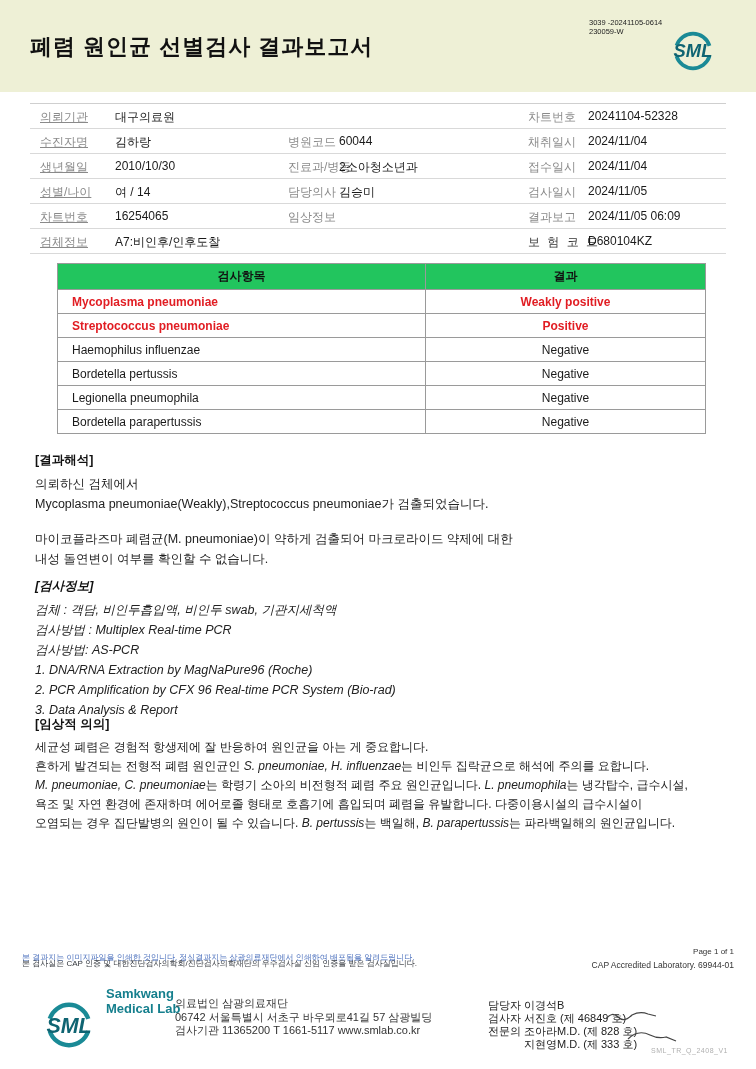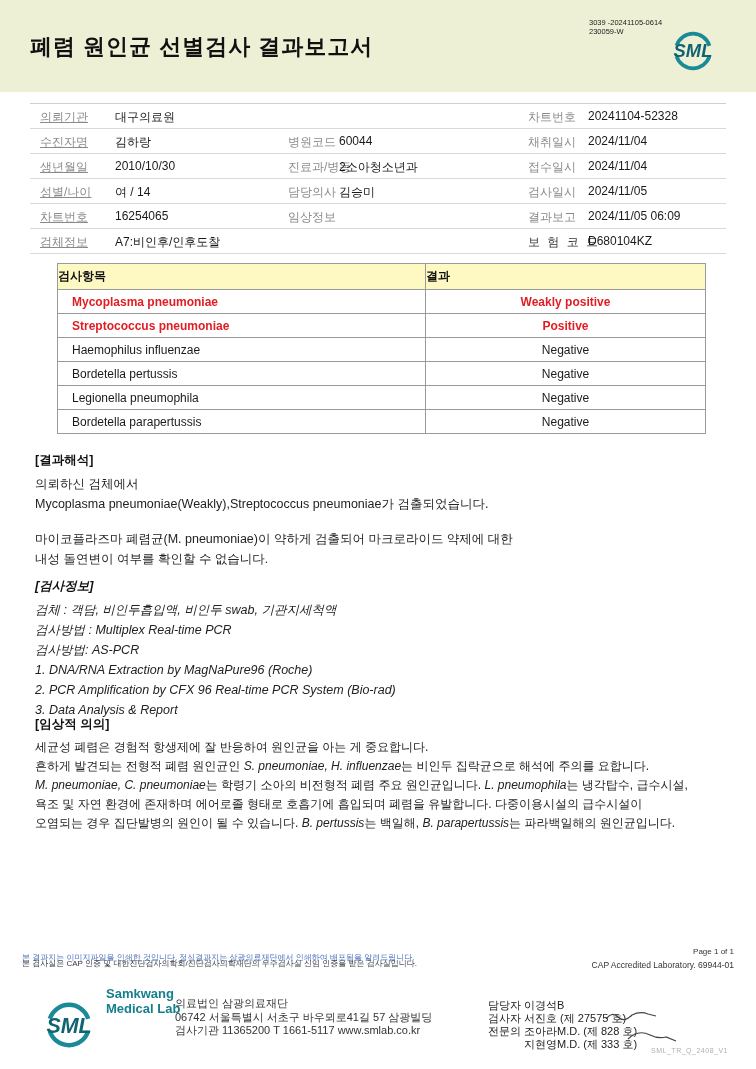--- a/index.html
+++ b/index.html
@@ -21,21 +21,21 @@
   .val{color:#1a1a1a;}
   .c1l{left:10px;text-decoration:underline;}  .c1v{left:85px;}
   .c2l{left:258px;} .c2v{left:309px;}
   .c3l{left:498px;} .c3v{left:558px;}
   .lbl-dark{color:#333;letter-spacing:2px;}
 
   
   .results{position:absolute;top:263px;left:57px;border-collapse:collapse;width:648px;
            font-size:12px;table-layout:fixed;}
   .results th,.results td{border:1px solid #9a9a9a;height:23px;padding:0;}
-  .results th{background:#fef9c3;color:#111;font-weight:bold;text-align:left;height:25px;}
+  .results th{background:#22c55e;color:#111;font-weight:bold;text-align:center;height:25px;}
   .results .col-item{width:368px;}
   .results .col-res{width:280px;}
   .results td.item{text-align:left;padding-left:14px;}
   .results td.res{text-align:center;}
   .results tr.hl td{color:#e11d23;font-weight:bold;}
 
   
   .section{position:absolute;left:35px;width:690px;font-size:12.5px;color:#222;}
   .sec-interp{top:452px;}
   .sec-info{top:578px;font-style:italic;}
@@ -206,21 +206,21 @@
     <div>Samkwang</div>
     <div>Medical Lab</div>
   </div>
   <div class="address">
     <div>의료법인 삼광의료재단</div>
     <div>06742 서울특별시 서초구 바우뫼로41길 57 삼광빌딩</div>
     <div>검사기관 11365200 T 1661-5117 www.smlab.co.kr</div>
   </div>
   <div class="staff">
     <div><span class="role">담당자</span><span>이경석B</span></div>
-    <div><span class="role">검사자</span><span>서진호 (제 27575 호)</span></div>
+    <div><span class="role">검사자</span><span>서진호 (제 46849 호)</span></div>
     <div><span class="role">전문의</span><span>조아라M.D. (제 828 호)</span></div>
     <div><span class="role"></span><span>지현영M.D. (제 333 호)</span></div>
   </div>
   <svg class="signatures" viewBox="0 0 110 50">
     <path d="M8 14 q6 -8 12 -2 t14 -2 q8 -4 16 -1 l8 2" fill="none" stroke="#444" stroke-width="1.2"></path>
     <path d="M30 34 q10 -10 22 -4 q8 4 16 2 l10 4" fill="none" stroke="#444" stroke-width="1.2"></path>
   </svg>
   <div class="doc-code">SML_TR_Q_2408_V1</div>
 
 </div>

